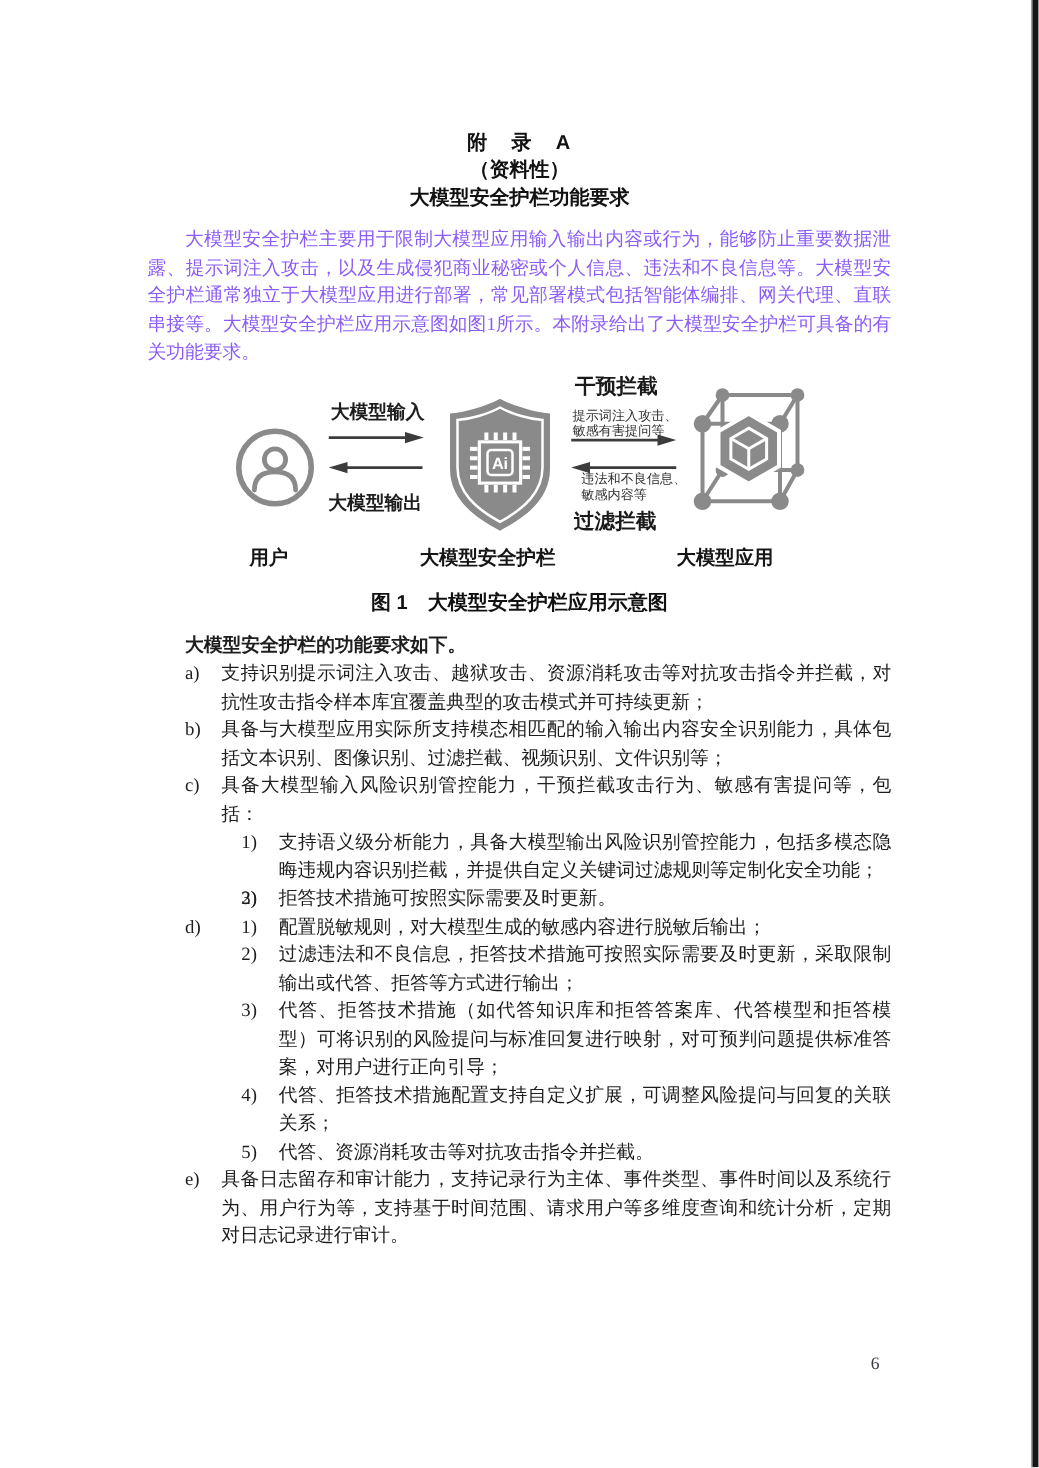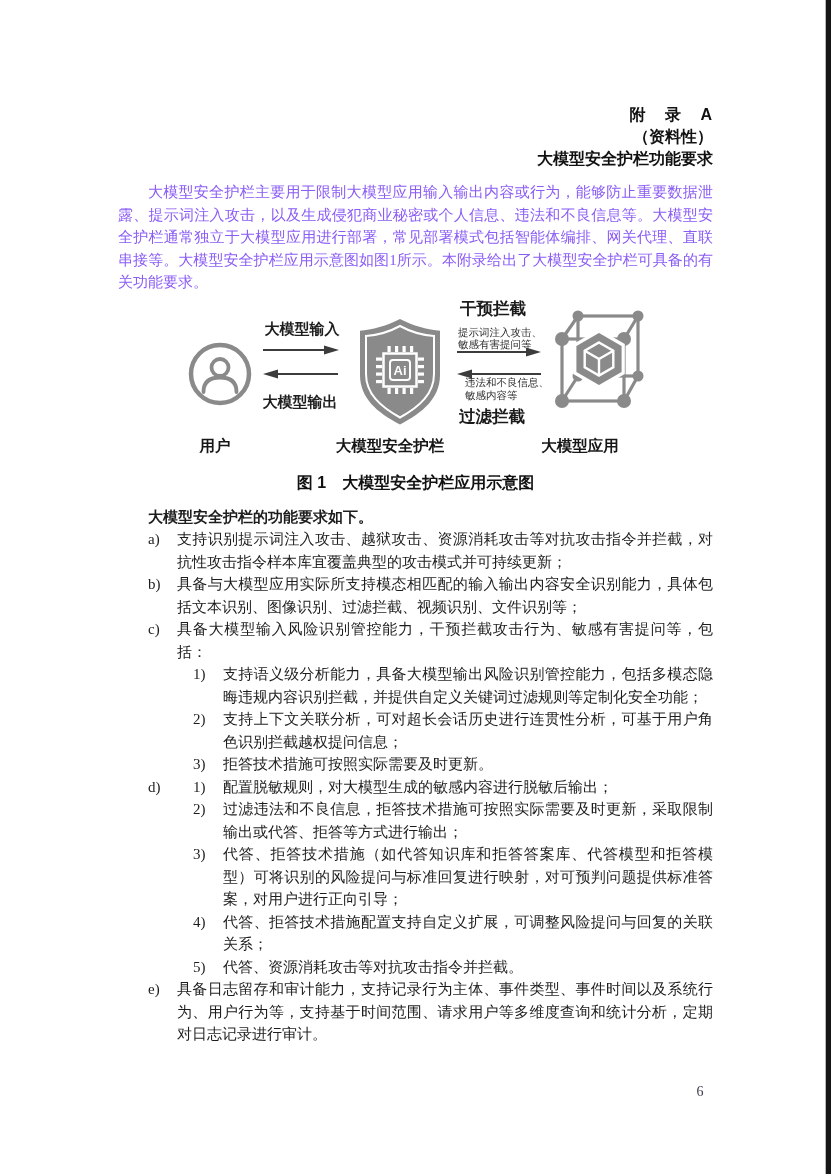--- a/index.html
+++ b/index.html
@@ -8,21 +8,21 @@
     font-family:"Liberation Serif","DejaVu Serif",serif; color:#1d1d1d;
     overflow:hidden;
   }
   .edge-strip {
     position:absolute; top:0; right:0; width:5px; height:100%;
     background:#161616; border-left:1px solid #b9b9b9;
   }
   .content { position:absolute; left:118px; top:0; width:595px; }
 
   .heading {
-    margin-top:104px; text-align:right; font-weight:bold; font-size:16px;
+    margin-top:104px; text-align:center; font-weight:bold; font-size:16px;
     line-height:22px; color:#111;
     font-family:"Liberation Sans","DejaVu Sans",sans-serif;
   }
   .heading .line1 { word-spacing:13px; letter-spacing:1px; }
 
   .para {
     margin-top:11px; font-size:15px; line-height:22.5px;
     text-align:justify; text-indent:2em; color:#8b5cf6;
   }
 
@@ -194,21 +194,20 @@
       <div class="item">
         <span class="marker">c)</span>
         <span>具备大模型输入风险识别管控能力，干预拦截攻击行为、敏感有害提问等，包括：</span>
       </div>
       <div class="subitem">
         <span class="marker">1)</span>
         <span>支持语义级分析能力，具备大模型输出风险识别管控能力，包括多模态隐晦违规内容识别拦截，并提供自定义关键词过滤规则等定制化安全功能；</span>
       </div>
       <div class="subitem">
         <span class="marker">2)</span>
-        <span>支持上下文关联分析，可对超长会话历史进行连贯性分析，可基于用户角色识别拦截越权提问信息；</span>
       </div>
       <div class="subitem">
         <span class="marker">3)</span>
         <span>拒答技术措施可按照实际需要及时更新。</span>
       </div>
 
       <div class="item">
         <span class="marker">d)</span>
       </div>
       <div class="subitem">

